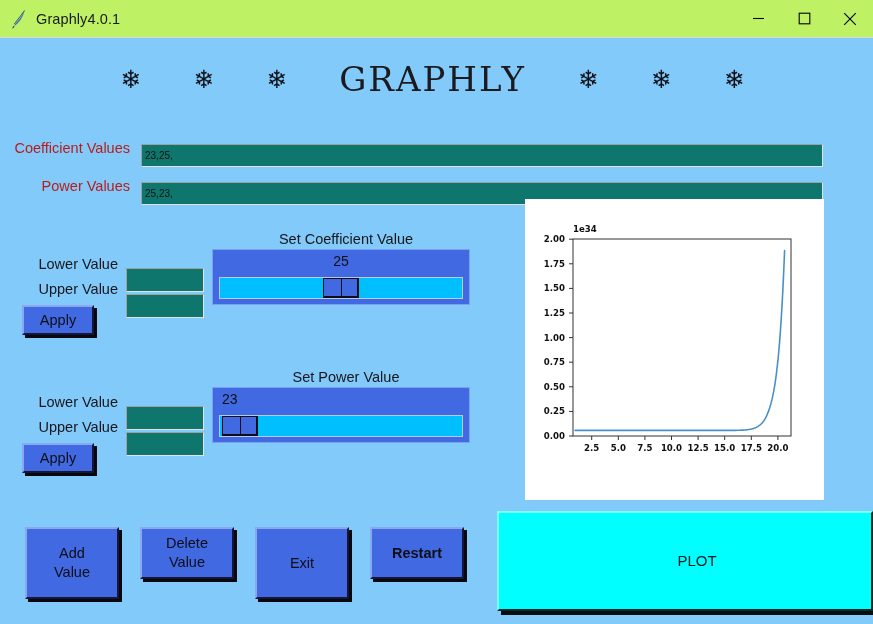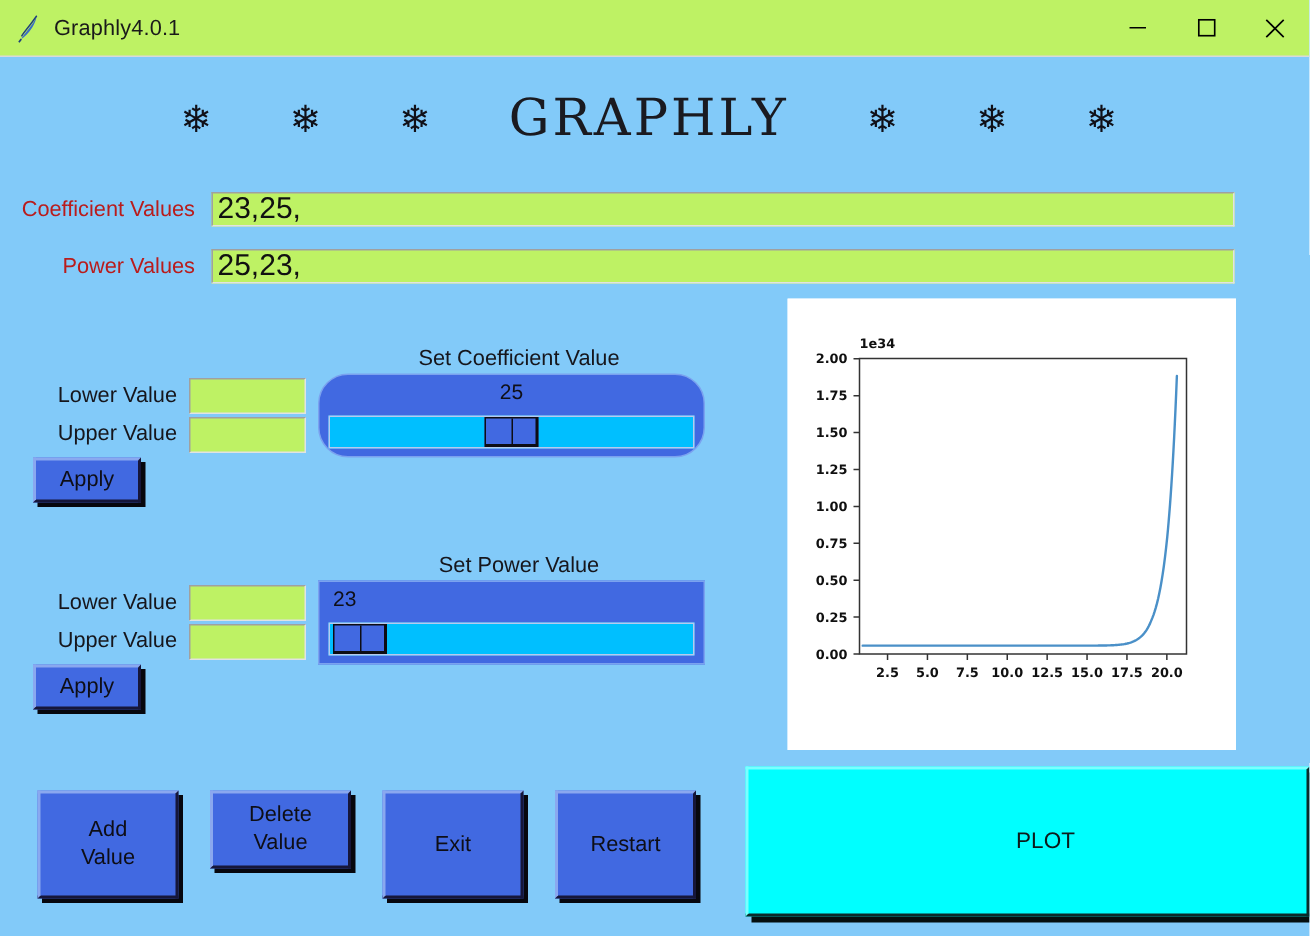--- a/index.html
+++ b/index.html
@@ -92,34 +92,35 @@
     display: flex;
     align-items: center;
   }
   .field-label {
     font-size: 14.5px;
     color: #b91c1c;
     text-align: right;
     white-space: nowrap;
   }
   .entry {
-    background: #bef264;
+    background: #0f766e;
     border-top: 1px solid #a0a0a0;
     border-left: 1px solid #a0a0a0;
     border-right: 1px solid #e2e2e2;
     border-bottom: 1px solid #e2e2e2;
     box-sizing: border-box;
-    font-size: 20px;
+    font-size: 10px;
     color: #111;
     padding: 0 3px;
     display: flex;
     align-items: center;
     overflow: hidden;
     white-space: nowrap;
     font-family: "Liberation Sans", sans-serif;
+    margin-top: 16px;
   }
 
   
   .slider-group { position: absolute; }
   .slider-caption {
     position: absolute;
     font-size: 14.5px;
     color: #16161c;
     white-space: nowrap;
   }
@@ -287,21 +288,21 @@
     <div class="side-label" style="left:8px; top:256px; width:110px;">Lower Value</div>
     <div class="entry" style="position:absolute; left:126px; top:252px; width:78px; height:24px;"></div>
 
     <div class="side-label" style="left:8px; top:281px; width:110px;">Upper Value</div>
     <div class="entry" style="position:absolute; left:126px; top:278px; width:78px; height:24px;"></div>
 
     <div class="btn3d" style="left:22px; top:305px; width:72px; height:30px;">
       <span>Apply</span>
     </div>
 
-    <div class="scale" style="left:212px; top:249px; width:258px; height:56px;border-radius:20px;">
+    <div class="scale" style="left:212px; top:249px; width:258px; height:56px;">
       <div class="scale-value" style="left:0; width:100%; text-align:center;">25</div>
       <div class="scale-track">
         <div class="scale-thumb" id="coef-thumb" style="left: 103px;"></div>
       </div>
     </div>
   </div>
 
   <div class="slider-group">
     <div class="slider-caption" style="left:222px; top:369px; width:248px; text-align:center;">Set Power Value</div>
 
@@ -388,21 +389,21 @@
       <div>Value</div>
     </div>
   </div>
 
   <div class="btn3d" style="left:255px; top:527px; width:94px; height:72px;">
     <div>
       <div>Exit</div>
     </div>
   </div>
 
-  <div class="btn3d" style="left:370px; top:527px; width:94px; height:72px;">
+  <div class="btn3d" style="left:370px; top:527px; width:94px; height:52px;font-weight:bold;">
     <div>
       <div>Restart</div>
     </div>
   </div>
 
   <div class="btn3d btn-plot" style="left:497px; top:511px; width:376px; height:100px;">
     <span>PLOT</span>
   </div>
 
 </div>

